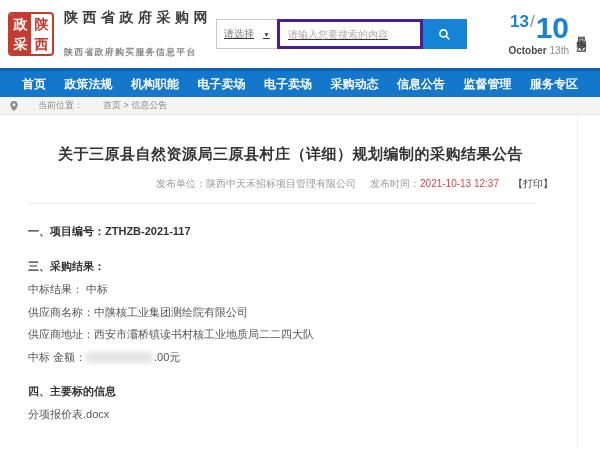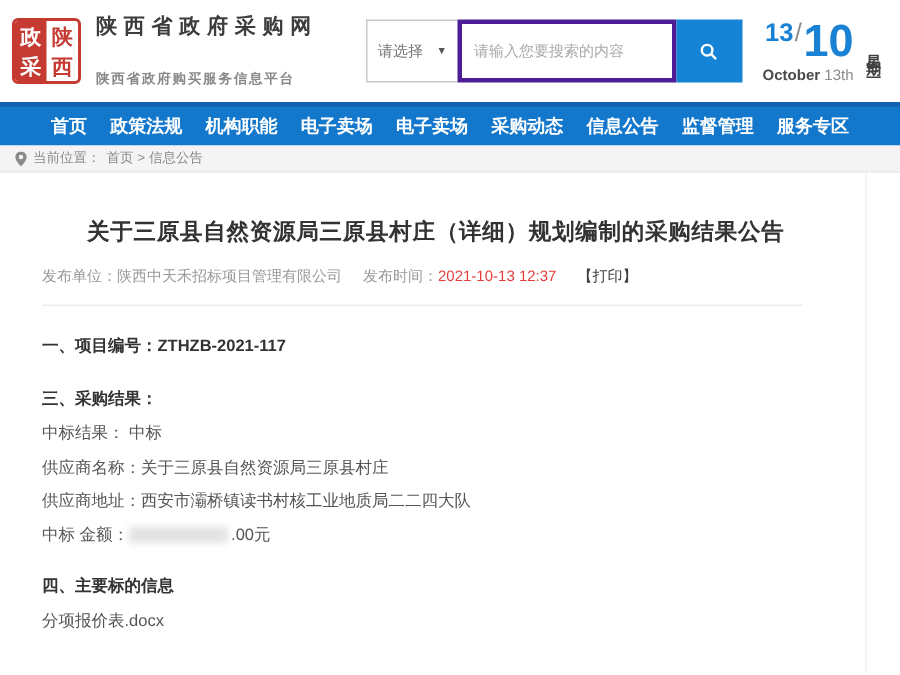--- a/index.html
+++ b/index.html
@@ -11,21 +11,21 @@
   .logo { width:46px; height:44px; border:2px solid #c53b32; border-radius:4px;
           display:grid; grid-template-columns:1fr 1fr; grid-template-rows:1fr 1fr;
           overflow:hidden; background:#fff; flex:0 0 auto; }
   .logo span { display:flex; align-items:center; justify-content:center;
                font-size:14px; font-weight:bold; color:#c53b32; line-height:1; }
   .logo span.filled { background:#c53b32; color:#fff; }
   .site-ident { margin-left:10px; }
   .site-title { font-size:14px; font-weight:bold; color:#3d3d3d; letter-spacing:4.5px; white-space:nowrap; }
   .site-subtitle { font-size:9px; font-weight:bold; color:#8a8a8a; letter-spacing:1.2px; margin-top:19px; white-space:nowrap; }
 
-  .search { display:flex; align-items:stretch; height:42px; margin-left:32px; }
+  .search { display:flex; align-items:stretch; height:30px; margin-left:4px;text-decoration:underline; }
   .search-select { border:1px solid #c9c9c9; border-right:none; background:#fff;
                    font-size:10px; color:#777; padding:0 7px; display:flex; align-items:center;
                    gap:9px; cursor:pointer; white-space:nowrap; }
   .search-select .caret { font-size:7px; color:#555; }
   .search-input { border:3px solid #4c1d95; width:146px; font-size:10px; padding:0 8px;
                   color:#333; outline:none; }
   .search-input::placeholder { color:#aaa; }
   .search-button { width:44px; background:#1583d6; border:none; display:flex;
                    align-items:center; justify-content:center; cursor:pointer; }
 
@@ -36,34 +36,34 @@
   .date-slash { font-size:17px; color:#8c8c8c; padding:0 1px 2px; }
   .date-month-num { font-size:30px; font-weight:bold; color:#1a82d4; }
   .date-words { font-size:10px; margin-top:2px; white-space:nowrap; }
   .date-month-name { color:#4a4a4a; font-weight:bold; }
   .date-ordinal { color:#8c8c8c; }
   .weekday { writing-mode:vertical-lr; font-size:10px; color:#3f3f3f; letter-spacing:4px;
              font-weight:bold; line-height:1; }
 
   
   .nav { background:#1377cb; border-top:3px solid #0f63ae; height:29px;
-         display:flex; align-items:center; justify-content:space-between; padding:0 34px; }
+         display:flex; align-items:center; justify-content:space-between; padding:0 22px; }
   .nav a { color:#fff; font-size:12px; font-weight:bold; text-decoration:none; white-space:nowrap; cursor:pointer; }
 
   
   .breadcrumb { height:18px; background:#f4f4f4; border-bottom:1px solid #e9e9e9;
-                display:flex; align-items:center; padding:0 10px; gap:4px;
+                display:flex; align-items:center; padding:0 10px; gap:20px;
                 font-size:9px; color:#8a8a8a; }
   .breadcrumb .path { color:#8a8a8a; cursor:pointer; }
 
   
   .content { margin:0 22px 0 0; border-right:1px solid #f1f1f1; padding:0 24px 0 28px; height:334px; }
   .article-title { text-align:center; font-size:15px; font-weight:bold; color:#333;
                    padding-top:30px; letter-spacing:0.5px; }
-  .article-meta { text-align:left; margin-top:13px; font-size:10px; color:#9a9a9a; }
+  .article-meta { text-align:right; margin-top:13px; font-size:10px; color:#9a9a9a; }
   .article-meta .time { color:#e23c3c; }
   .article-meta .gap { display:inline-block; width:14px; }
   .print-btn { color:#3f3f3f; cursor:pointer; }
   .meta-divider { border-bottom:1px solid #ededed; margin-top:12px; margin-right:18px; }
 
   .sections { margin-top:16px; font-size:11px; }
   .section-heading { font-weight:bold; color:#333; margin-top:12px; line-height:2.1; }
   .sub-line { color:#555; line-height:2.05; }
   .redacted { display:inline-block; width:66px; height:11px; background:#e3e3e3;
               filter:blur(2.5px); vertical-align:middle; border-radius:2px; margin-right:2px; }
@@ -143,21 +143,21 @@
 
   <div class="article-meta">
     <span>发布单位：</span><span>陕西中天禾招标项目管理有限公司</span><span class="gap"></span><span>发布时间：</span><span class="time">2021-10-13 12:37</span><span class="gap"></span><span class="print-btn">【打印】</span>
   </div>
   <div class="meta-divider"></div>
 
   <div class="sections">
     <div class="section-heading">一、项目编号：ZTHZB-2021-117</div>
     <div class="section-heading">三、采购结果：</div>
     <div class="sub-line">中标结果： 中标</div>
-    <div class="sub-line">供应商名称：关于三原县自然资源局三原县村庄</div>
+    <div class="sub-line">供应商名称：中陕核工业集团测绘院有限公司</div>
     <div class="sub-line">供应商地址：西安市灞桥镇读书村核工业地质局二二四大队</div>
     <div class="sub-line">
       <span>中标 金额：</span><span class="redacted"></span><span>.00元</span>
     </div>
     <div class="section-heading">四、主要标的信息</div>
     <div class="sub-line file-link">分项报价表.docx</div>
 
   </div>
 </div>
 

